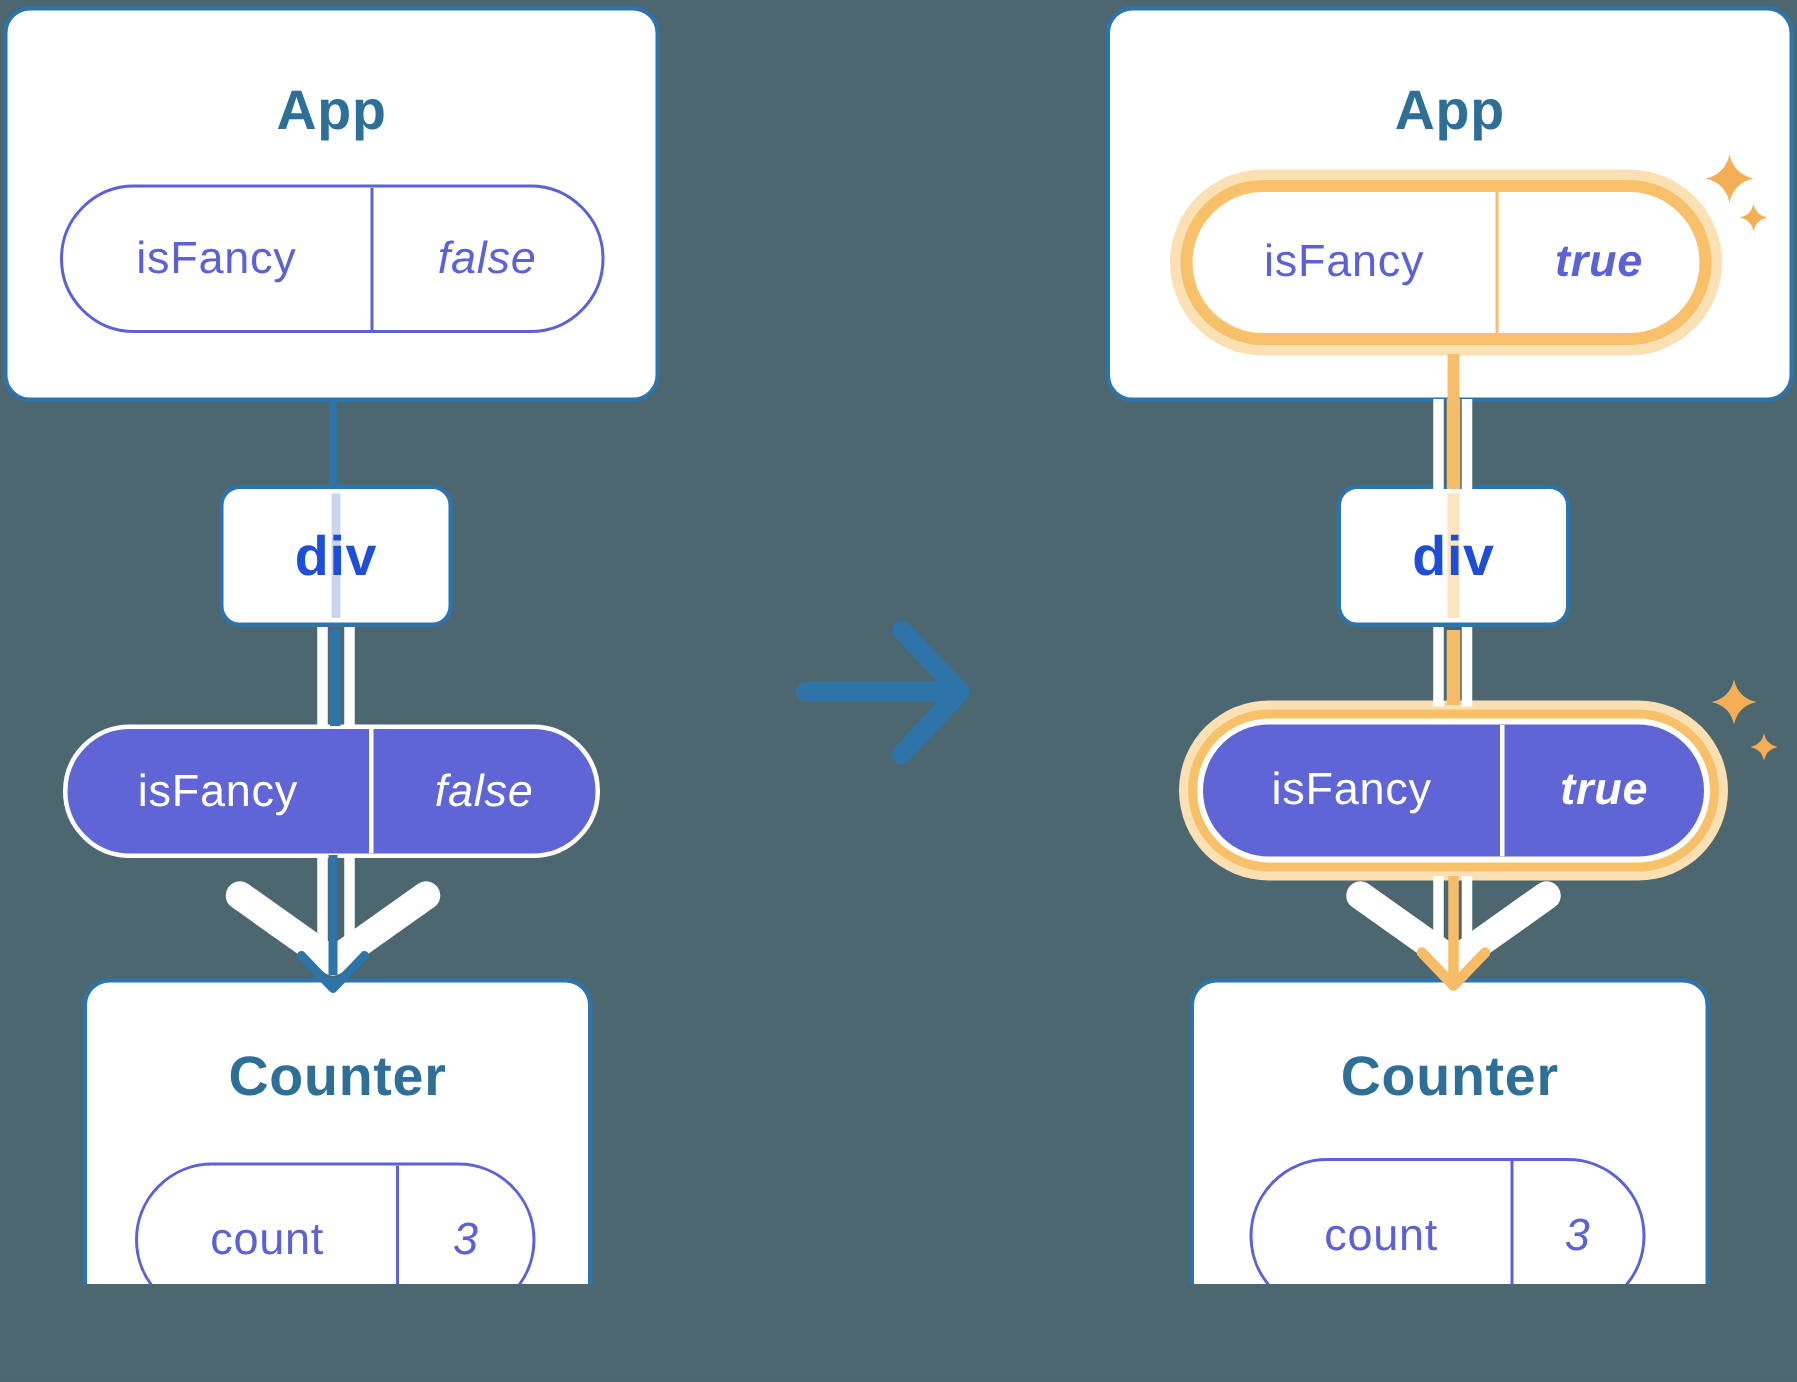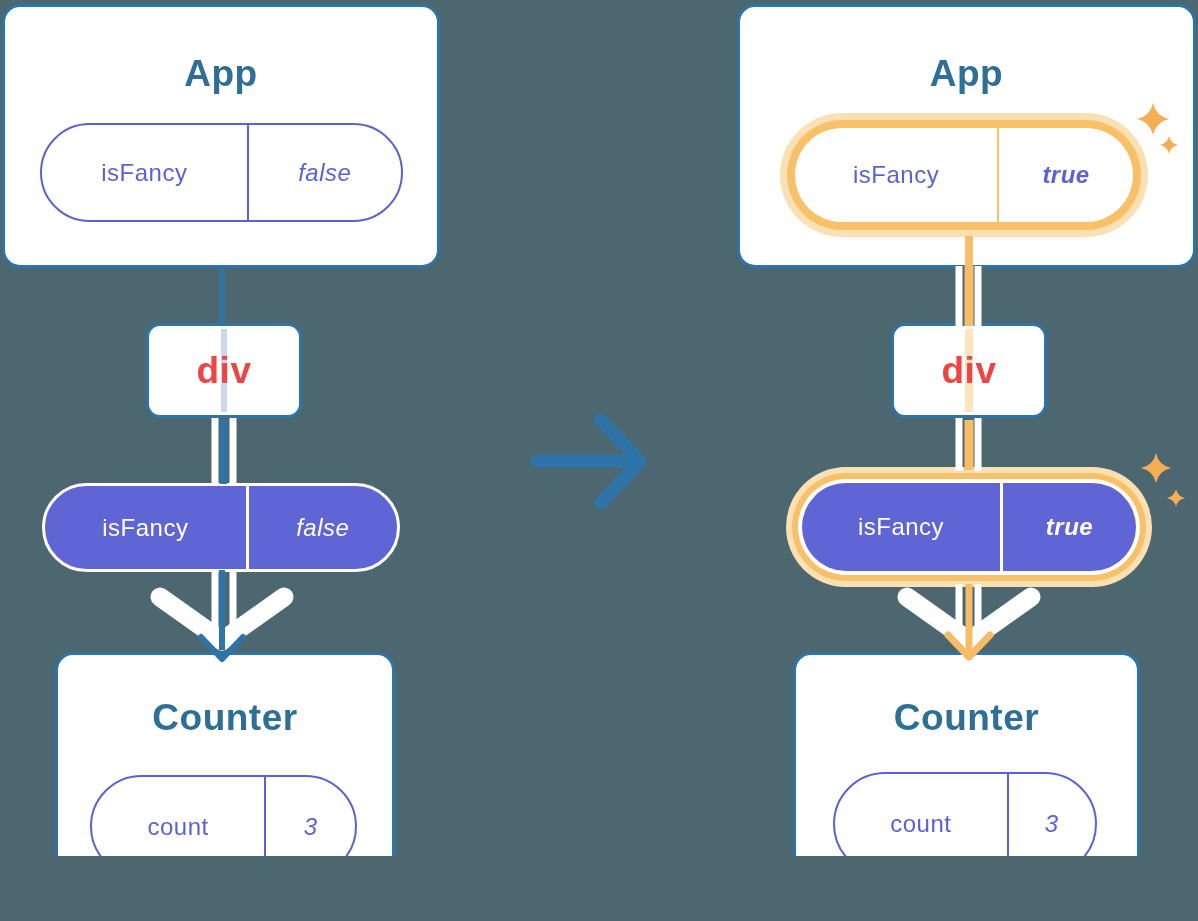--- a/index.html
+++ b/index.html
@@ -15,40 +15,40 @@
   .card-title{
     position:absolute;left:0;right:0;text-align:center;
     font-size:37px;font-weight:600;color:#2D6F96;letter-spacing:.5px;
   }
   .pill{
     position:absolute;display:flex;box-sizing:border-box;
     border:2.5px solid #5C62D6;border-radius:60px;background:#fff;overflow:hidden;
   }
   .pill-seg{
     display:flex;align-items:center;justify-content:center;
-    font-size:24px;color:#5C62D6;letter-spacing:.5px;
+    font-size:30px;color:#5C62D6;letter-spacing:.5px;
   }
   .pill-seg.val{border-left:2.5px solid #5C62D6;flex:1;font-style:italic;}
   .purple-pill{
     position:absolute;display:flex;box-sizing:border-box;
     border:3px solid #fff;border-radius:46px;background:#6065D6;overflow:hidden;
   }
   .purple-pill .pill-seg{color:#fff;}
   .purple-pill .pill-seg.val{border-left:3px solid #fff;}
   .divbox{
     position:absolute;background:#fff;border:3px solid #2E74A8;
     border-radius:14px;box-sizing:border-box;
     display:flex;align-items:center;justify-content:center;
   }
   .divbox .inner-stripe{
     position:absolute;left:50%;transform:translateX(-50%);
     top:3px;bottom:3px;width:6px;
   }
   .divbox .divlabel{
-    position:relative;font-size:37px;font-weight:600;color:#ef4444;letter-spacing:.5px;
+    position:relative;font-size:37px;font-weight:600;color:#1d4ed8;letter-spacing:.5px;
   }
   .halo{position:absolute;box-sizing:border-box;background:#FBE0B4;border-radius:64px;padding:7px;}
   .ring{box-sizing:border-box;background:#F8C068;border-radius:57px;padding:8px;width:100%;height:100%;}
   .ring-inner{
     box-sizing:border-box;background:#fff;border-radius:49px;width:100%;height:100%;
     display:flex;overflow:hidden;
   }
   .ring-inner .pill-seg.val{border-left:2.5px solid #F8C068;font-weight:bold;}
   .halo-purple{position:absolute;box-sizing:border-box;background:#FBE0B4;border-radius:62px;padding:6px;}
   .ring-p{box-sizing:border-box;background:#F8C068;border-radius:56px;padding:6px;width:100%;height:100%;}

